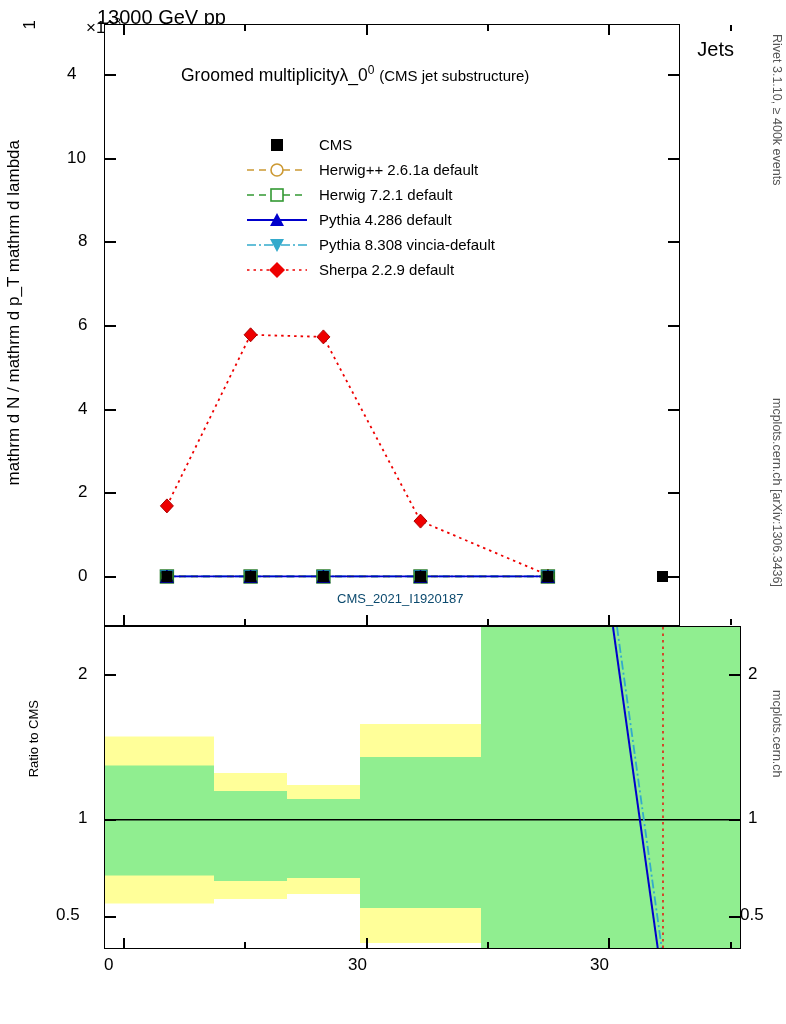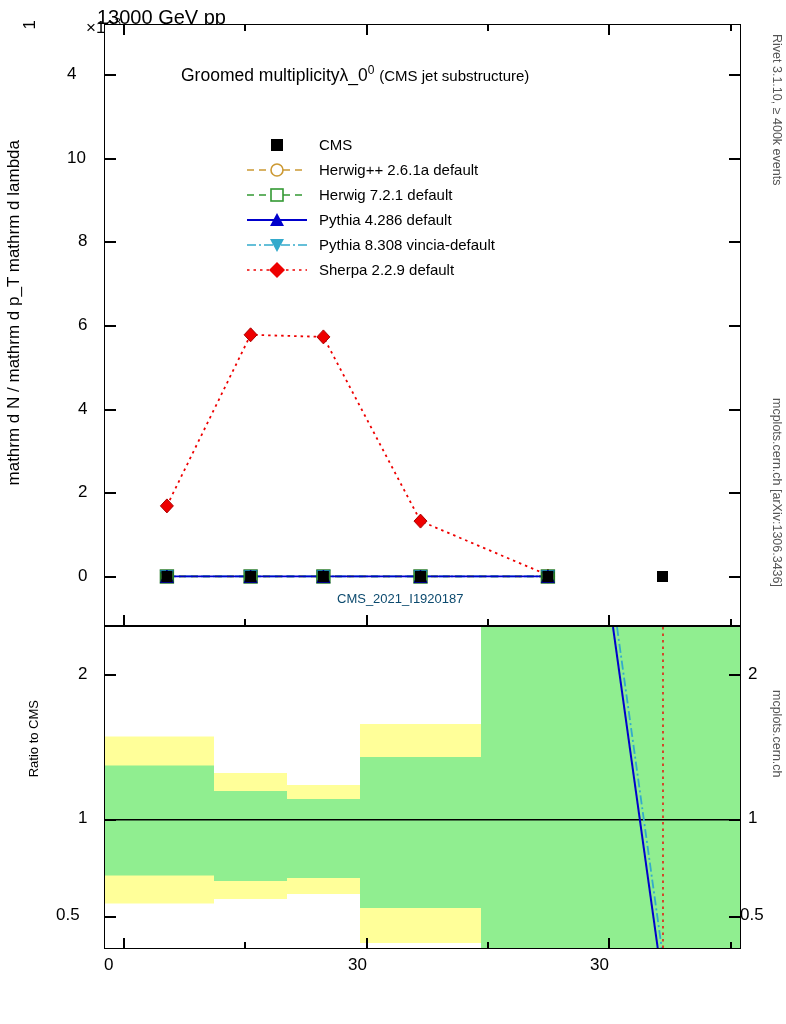--- a/index.html
+++ b/index.html
@@ -11,21 +11,21 @@
   
   .hdr-left{left:97px;top:6px;font-size:20px;}
   .hdr-right{right:52px;top:6px;font-size:20px;margin-top:32px;}
 
   
   .vert{position:absolute;writing-mode:vertical-rl;white-space:nowrap;font-size:12.5px;color:#555;}
   .vert.rivet{right:2px;top:34px;}
   .vert.arxiv{right:2px;top:398px;}
 
   
-  #mainframe{position:absolute;left:104px;top:24px;width:637px;height:602px;border:1.6px solid #000;box-sizing:border-box;background:#fff;}
+  #mainframe{position:absolute;left:104px;top:24px;width:576px;height:602px;border:1.6px solid #000;box-sizing:border-box;background:#fff;}
   #ratioframe{position:absolute;left:104px;top:626px;width:637px;height:323px;border:1.6px solid #000;box-sizing:border-box;background:#fff;overflow:hidden;}
 
   
   .ylab-main{position:absolute;left:6px;top:20px;height:600px;width:34px;}
   .ylab-main span{position:absolute;writing-mode:vertical-rl;transform:rotate(180deg);white-space:nowrap;font-size:17px;}
   .ylab-main .l1{left:14px;top:0px;}
   .ylab-main .l2{left:-2px;top:120px;}
 
   .ylab-ratio{position:absolute;left:26px;top:700px;writing-mode:vertical-rl;transform:rotate(180deg);white-space:nowrap;font-size:13px;}
 

